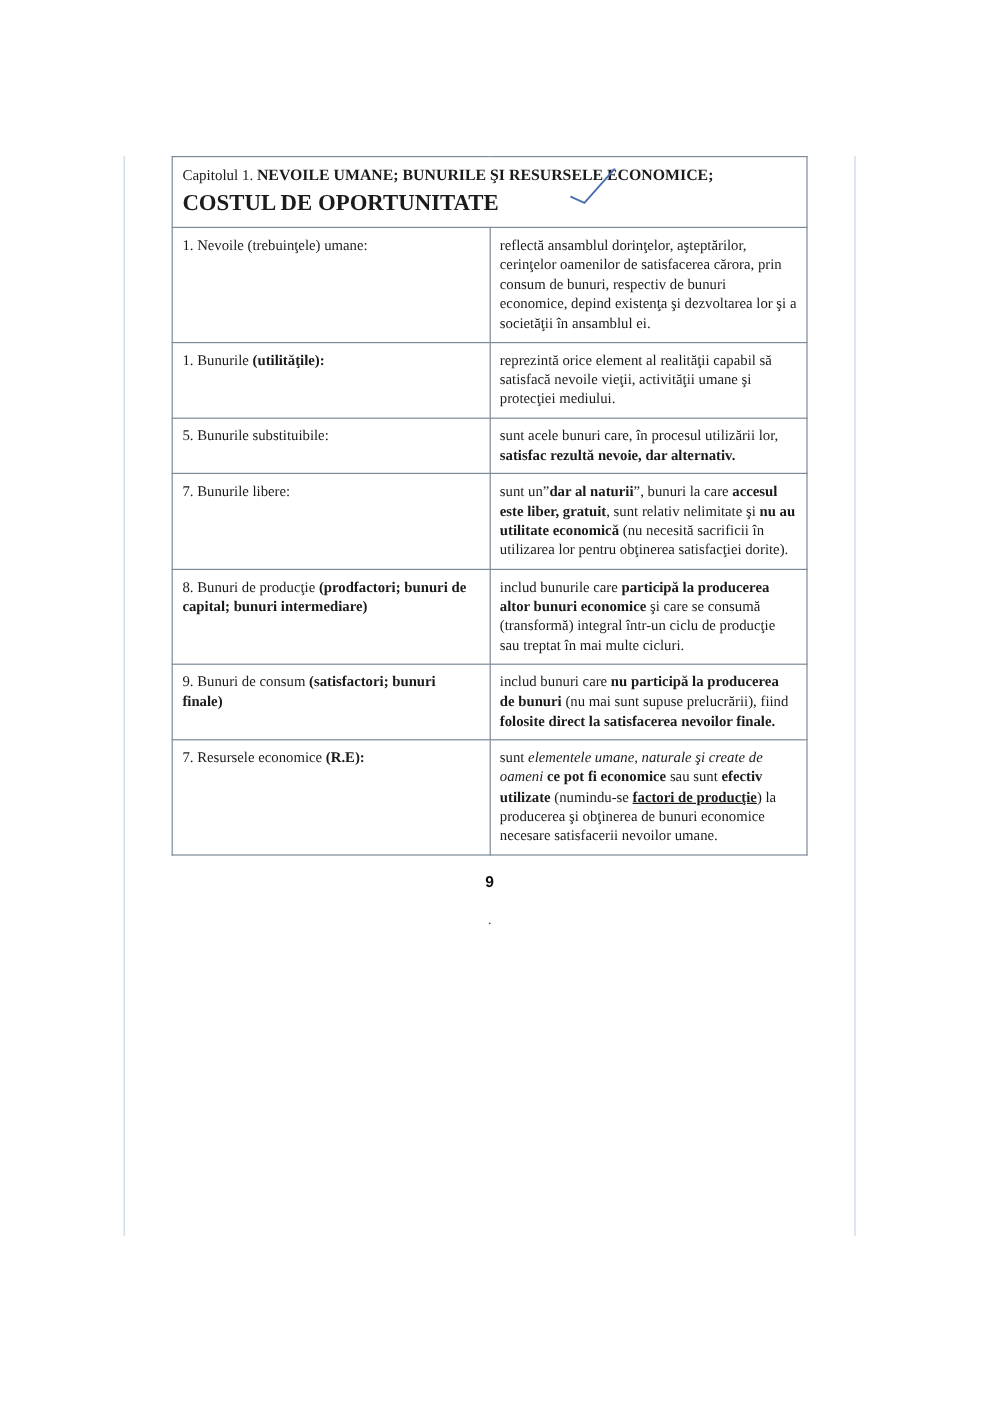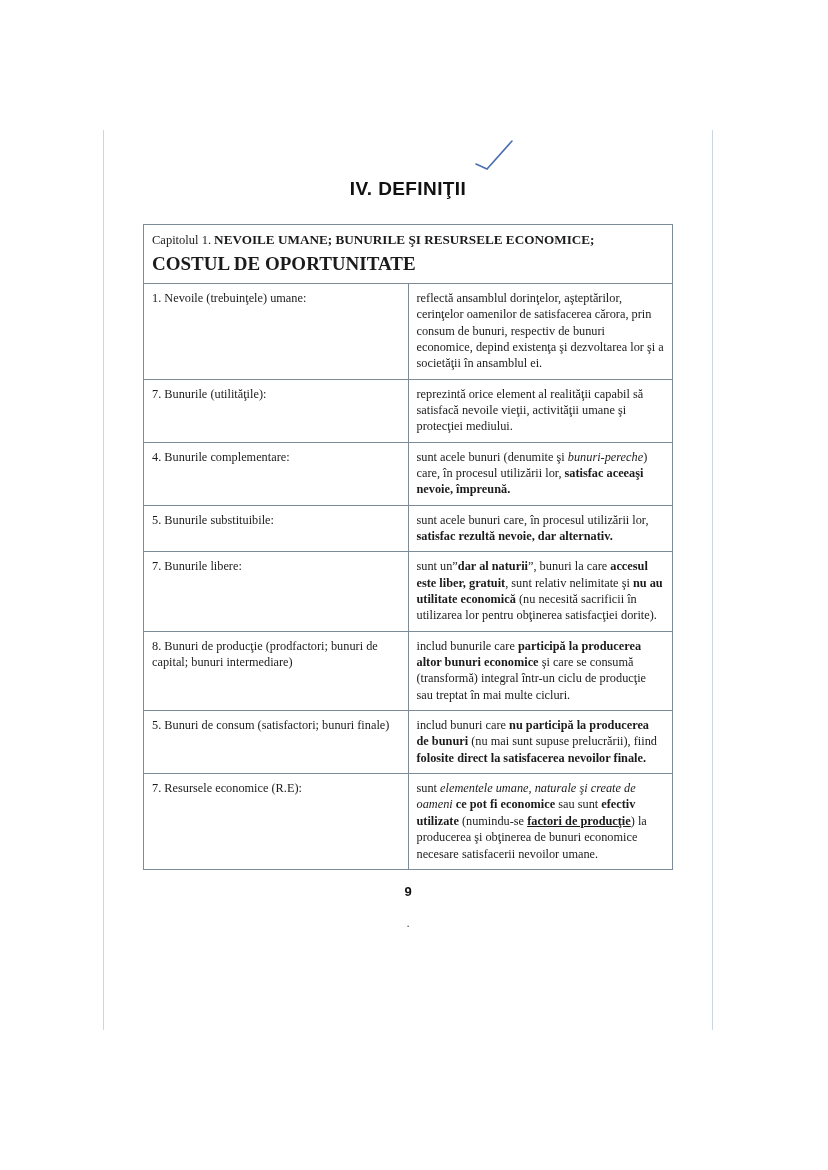--- a/index.html
+++ b/index.html
@@ -85,21 +85,21 @@
     display: block;
     margin-top: 2px;
   }
   td.term {
     width: 175px;
   }
   .term-main {
     font-weight: normal;
   }
   .term-sub {
-    font-weight: normal;
+    font-weight: bold;
   }
   b { font-weight: bold; }
   i { font-style: italic; }
   u { text-decoration: underline; }
 
   .page-number {
     text-align: center;
     font-family: "Liberation Sans", sans-serif;
     font-weight: bold;
     font-size: 13px;
@@ -118,57 +118,52 @@
 
 <div class="edge-line left"></div>
 <div class="edge-line right"></div>
 
 <div class="page">
 
   <svg class="checkmark" viewBox="0 0 40 30">
     <path d="M2 24 L13 29 L38 1" fill="none" stroke="#4a6fb0" stroke-width="1.6" stroke-linecap="round"></path>
   </svg>
 
-  <div class="doc-title">IV. DEFINIŢII</div>
 
   <table class="defs">
     <tbody>
       <tr>
         <td class="chapter-cell" colspan="2">
           <span class="chapter-label">Capitolul 1.</span>
           <span class="chapter-title">NEVOILE UMANE; BUNURILE ŞI RESURSELE ECONOMICE;</span>
           <span class="chapter-sub">COSTUL DE OPORTUNITATE</span>
         </td>
       </tr>
     <tr>
           <td class="term"><span class="term-main">1. Nevoile (trebuinţele) umane:</span></td>
           <td>reflectă ansamblul dorinţelor, aşteptărilor, cerinţelor oamenilor de satisfacerea cărora, prin consum de bunuri, respectiv de bunuri economice, depind existenţa şi dezvoltarea lor şi a societăţii în ansamblul ei.</td>
         </tr>
         <tr>
-          <td class="term"><span class="term-main">7. Bunurile</span> <span class="term-sub"> (utilităţile):</span></td>
+          <td class="term"><span class="term-main">1. Bunurile</span> <span class="term-sub"> (utilităţile):</span></td>
           <td>reprezintă orice element al realităţii capabil să satisfacă nevoile vieţii, activităţii umane şi protecţiei mediului.</td>
-        </tr>
-        <tr>
-          <td class="term"><span class="term-main">4. Bunurile complementare:</span></td>
-          <td>sunt acele bunuri (denumite şi <i>bunuri-pereche</i>) care, în procesul utilizării lor, <b>satisfac aceeaşi nevoie, împreună.</b></td>
         </tr>
         <tr>
           <td class="term"><span class="term-main">5. Bunurile substituibile:</span></td>
           <td>sunt acele bunuri care, în procesul utilizării lor, <b>satisfac rezultă nevoie, dar  alternativ.</b></td>
         </tr>
         <tr>
           <td class="term"><span class="term-main">7. Bunurile libere:</span></td>
           <td>sunt un”<b>dar al naturii</b>”, bunuri la care <b>accesul este liber, gratuit</b>, sunt relativ nelimitate şi <b>nu au utilitate economică</b> (nu necesită sacrificii în utilizarea lor pentru obţinerea satisfacţiei dorite).</td>
         </tr>
         <tr>
           <td class="term"><span class="term-main">8. Bunuri de producţie</span> <span class="term-sub">(prodfactori; bunuri de capital; bunuri intermediare)</span></td>
           <td>includ bunurile care <b>participă la producerea altor bunuri economice</b> şi care se consumă (transformă) integral într-un ciclu de producţie sau treptat în mai multe cicluri.</td>
         </tr>
         <tr>
-          <td class="term"><span class="term-main">5. Bunuri de consum</span> <span class="term-sub">(satisfactori; bunuri finale)</span></td>
+          <td class="term"><span class="term-main">9. Bunuri de consum</span> <span class="term-sub">(satisfactori; bunuri finale)</span></td>
           <td>includ bunuri care <b>nu participă la producerea de bunuri</b> (nu mai sunt supuse prelucrării), fiind <b>folosite direct la satisfacerea nevoilor finale.</b></td>
         </tr>
         <tr>
           <td class="term"><span class="term-main">7. Resursele economice</span> <span class="term-sub">(R.E):</span></td>
           <td>sunt <i>elementele umane, naturale şi create de oameni</i> <b>ce pot fi  economice</b> sau sunt <b>efectiv utilizate</b> (numindu-se <b><u>factori de producţie</u></b>) la producerea şi obţinerea de bunuri economice necesare satisfacerii nevoilor umane.</td>
         </tr>
       </tbody>
   </table>
 
   <div class="page-number">9</div>

